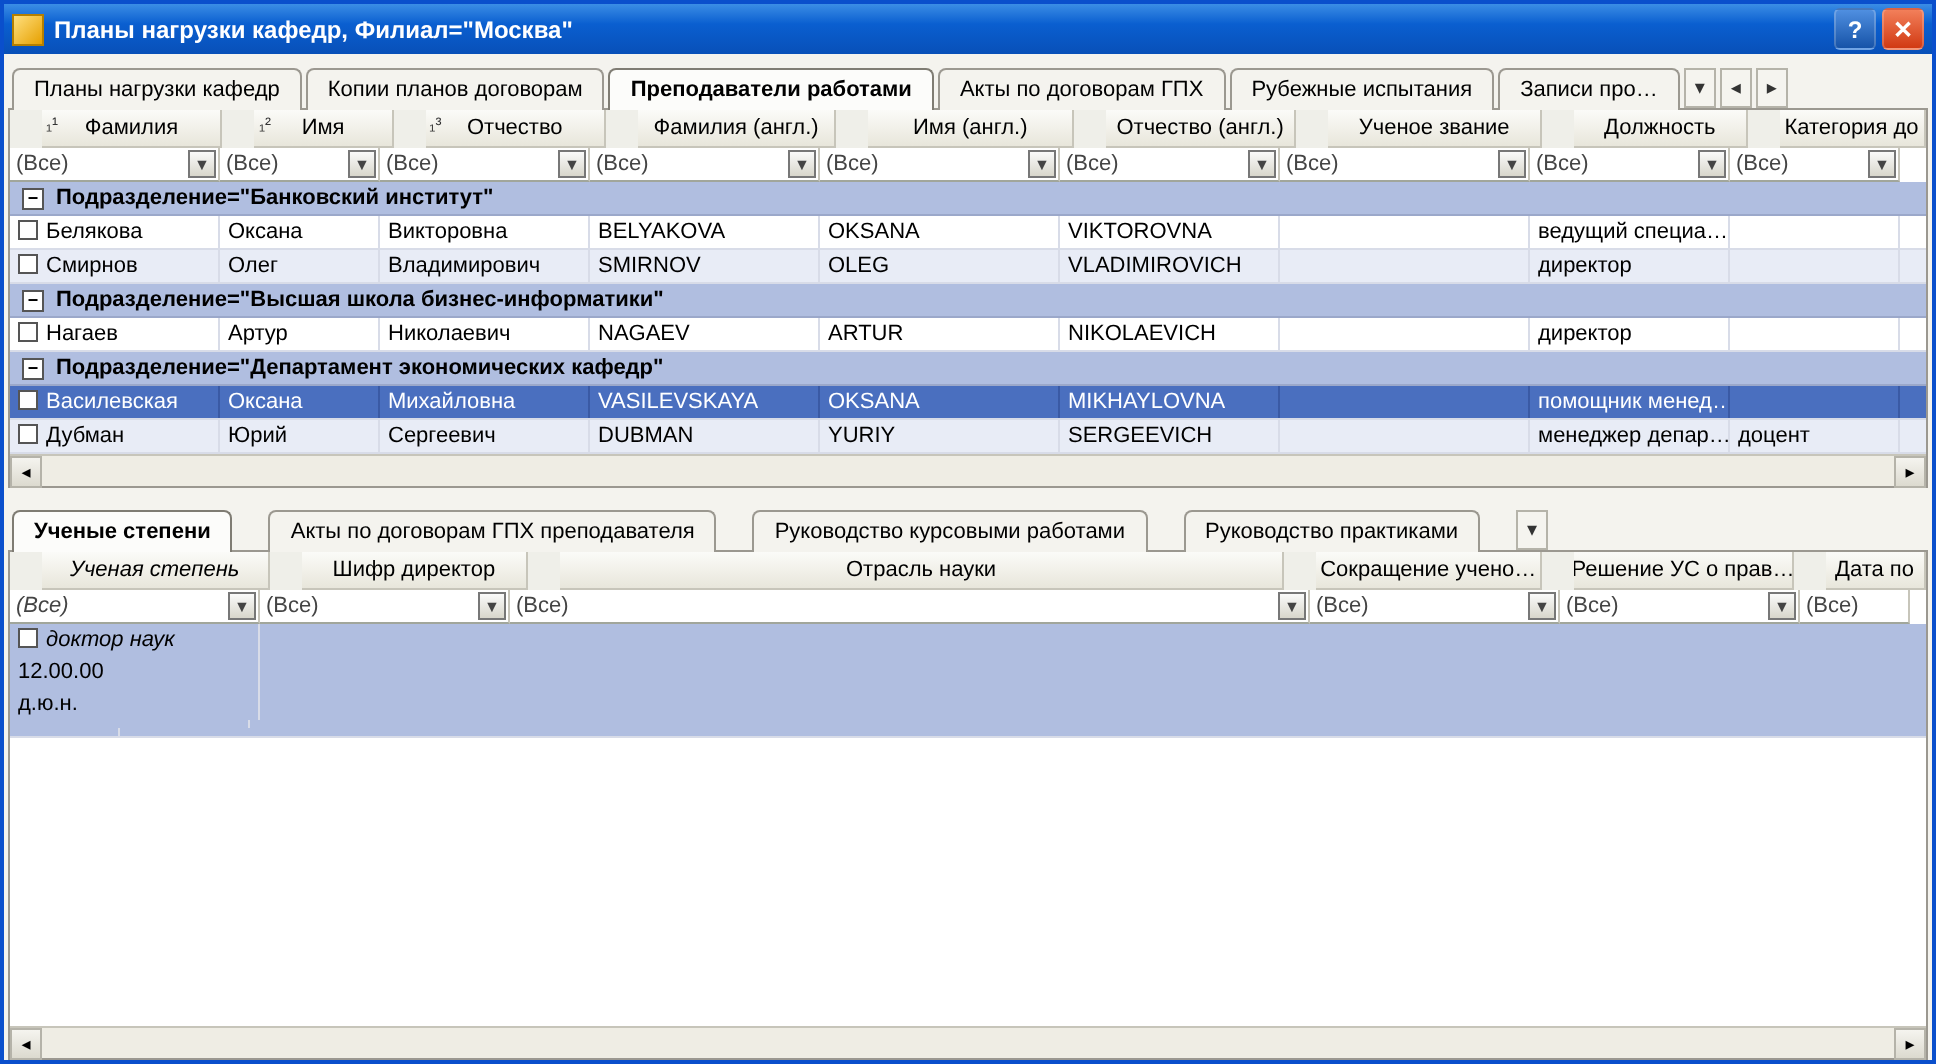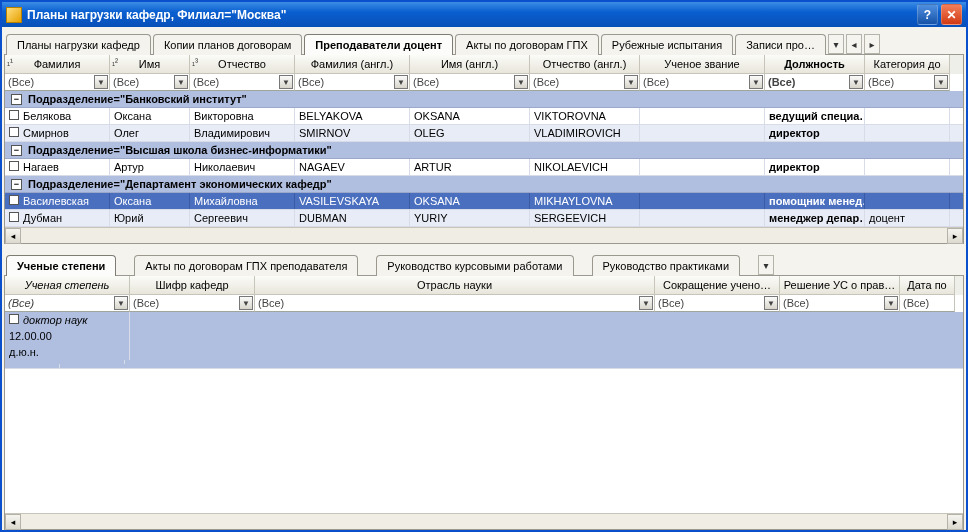--- a/index.html
+++ b/index.html
@@ -109,20 +109,21 @@
     border-bottom: 1px solid #c7c5ba;
     padding: 3px 4px;
     background: linear-gradient(#fbfbf8, #e8e6db);
     font-size: 11px;
     display: flex;
     align-items: center;
     justify-content: center;
     position: relative;
     overflow: hidden;
     white-space: nowrap;
+    margin-left: 16px;
   }
   .gh-num { font-size: 9px; color: #333; position: absolute; left: 2px; top: 2px; }
   .filter-row { display: flex; }
   .filter-cell {
     border-right: 1px solid #c7c5ba;
     border-bottom: 1px solid #a1a69b;
     padding: 2px 3px;
     background: #fff;
     display: flex;
     align-items: center;
@@ -202,21 +203,21 @@
   }
   .scroll-track { flex: 1; background: #efede4; }
   
   .c-surname   { width: 105px; }
   .c-name      { width: 80px; }
   .c-patr      { width: 105px; }
   .c-surname-en{ width: 115px; }
   .c-name-en   { width: 120px; }
   .c-patr-en   { width: 110px; }
   .c-rank      { width: 125px; }
-  .c-position  { width: 100px; font-weight: bold; }
+  .c-position  { width: 100px; }
   .c-category  { width: 85px; }
   
   .b-degree    { width: 125px; font-style: italic; }
   .b-code      { width: 125px; }
   .b-branch    { width: 400px; }
   .b-abbr      { width: 125px; }
   .b-decision  { width: 120px; }
   .b-date      { width: 55px; }
   .lower {
     margin-top: 10px;
@@ -235,21 +236,21 @@
     <div class="title-spacer"></div>
     <div class="title-btn help">?</div>
     <div class="title-btn close">✕</div>
   </div>
 
   <div class="content">
 
     <div class="tabbar">
       <div class="tab">Планы нагрузки кафедр</div>
       <div class="tab">Копии планов договорам</div>
-      <div class="tab active">Преподаватели доцент</div>
+      <div class="tab active">Преподаватели работами</div>
       <div class="tab">Акты по договорам ГПХ</div>
       <div class="tab">Рубежные испытания</div>
       <div class="tab">Записи про…</div>
       <div class="tab-nav">▾</div>
       <div class="tab-nav">◂</div>
       <div class="tab-nav">▸</div>
     </div>
 
     <div class="sub-section">
       <div class="grid-header">
@@ -409,21 +410,21 @@
         <div class="tab active">Ученые степени</div>
         <div class="tab">Акты по договорам ГПХ преподавателя</div>
         <div class="tab">Руководство курсовыми работами</div>
         <div class="tab">Руководство практиками</div>
         <div class="tab-nav">▾</div>
       </div>
 
       <div class="sub-section" style="flex:1;">
         <div class="grid-header">
           <div class="gh-cell b-degree">Ученая степень</div>
-          <div class="gh-cell b-code">Шифр кафедр</div>
+          <div class="gh-cell b-code">Шифр директор</div>
           <div class="gh-cell b-branch">Отрасль науки</div>
           <div class="gh-cell b-abbr">Сокращение учено…</div>
           <div class="gh-cell b-decision">Решение УС о прав…</div>
           <div class="gh-cell b-date">Дата по</div>
         </div>
         <div class="filter-row">
           <div class="filter-cell b-degree">
               <span>(Все)</span>
               <div class="dropdown-btn">▼</div>
             </div>

